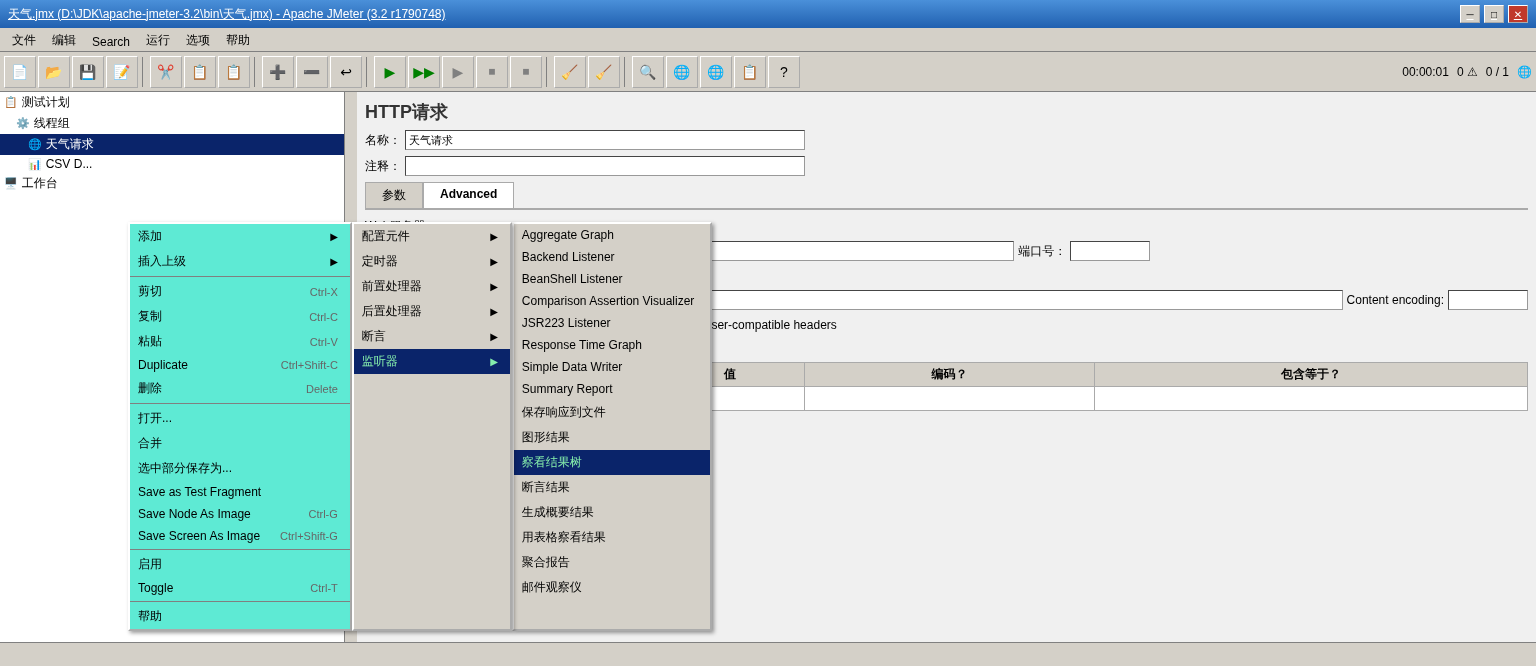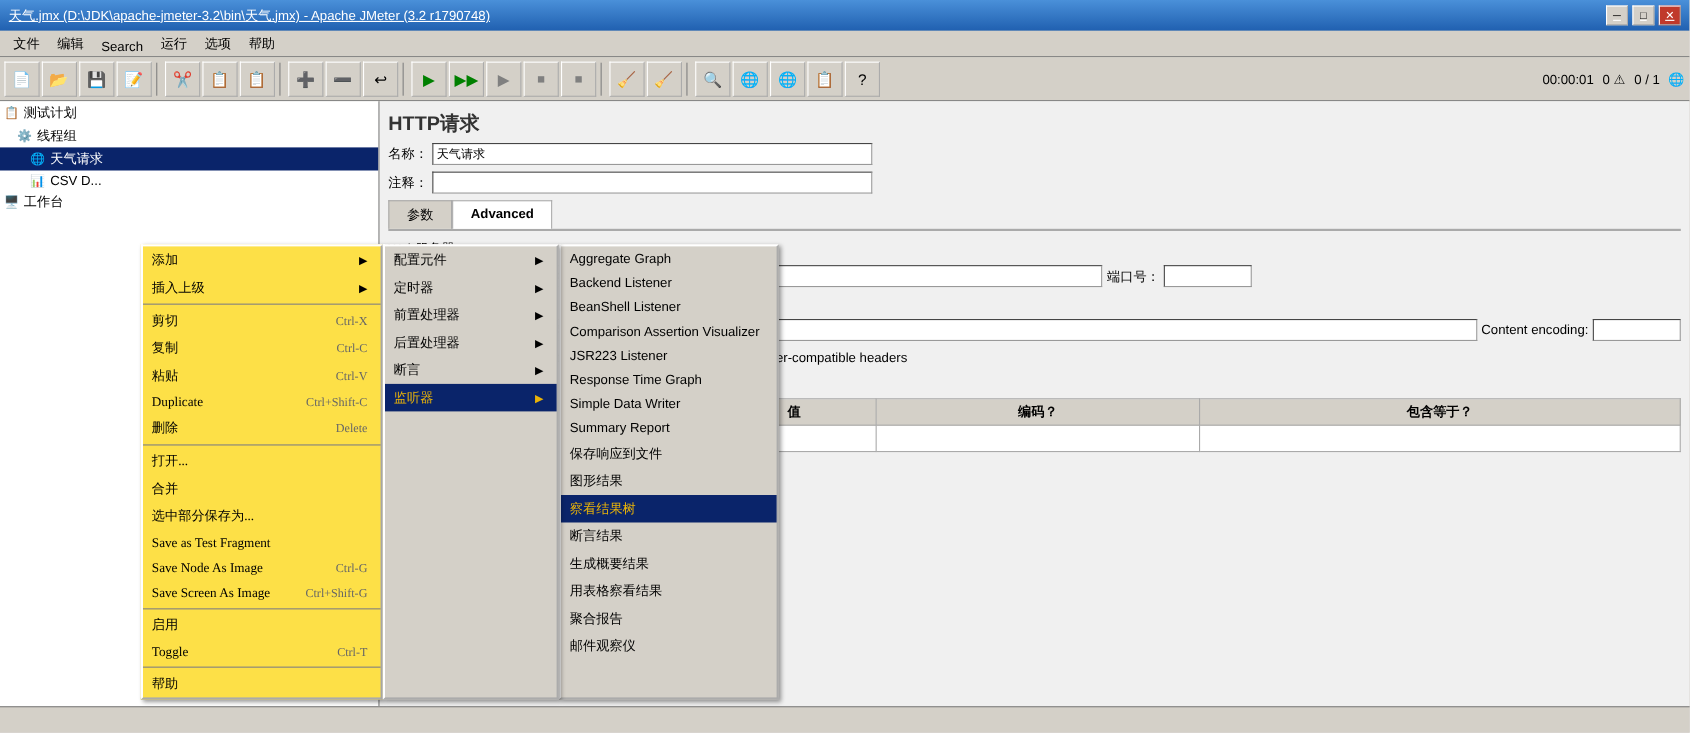--- a/index.html
+++ b/index.html
@@ -89,20 +89,21 @@
     }
     .tree-item.selected { background: #0a246a; color: white; }
     .tree-icon { margin-right: 4px; font-size: 11px; }
 
     
     #content-panel {
       flex: 1;
       background: #f0f0f0;
       overflow: hidden;
       padding: 8px;
+      margin-left: 12px;
     }
     #http-title {
       font-size: 18px;
       font-weight: bold;
       color: #333;
       margin-bottom: 6px;
     }
 
     
     #tabs-row {
@@ -143,35 +144,34 @@
     #context-menu-overlay {
       position: absolute;
       top: 130px;
       left: 128px;
       z-index: 100;
       display: flex;
     }
 
     
     #ctx-menu-l1 {
-      background: #fde047;
+      background: #5eead4;
       border: 2px outset #fff;
       min-width: 220px;
       box-shadow: 2px 2px 4px rgba(0,0,0,0.4);
-      font-family: Liberation Serif, serif;
     }
     .ctx-item {
       padding: 4px 12px 4px 8px;
       cursor: pointer;
       display: flex;
       justify-content: space-between;
       align-items: center;
       font-size: 12px;
     }
-    .ctx-item.highlighted { background: #0a246a; color: #eab308; }
+    .ctx-item.highlighted { background: #0a246a; color: #86efac; }
     .ctx-sep { height: 1px; background: #808080; margin: 2px 0; }
     .ctx-shortcut { color: #666; font-size: 11px; margin-left: 20px; }
     .ctx-arrow { font-size: 10px; }
 
     
     #ctx-menu-l2 {
       background: #d4d0c8;
       border: 2px outset #fff;
       min-width: 160px;
       box-shadow: 2px 2px 4px rgba(0,0,0,0.4);

